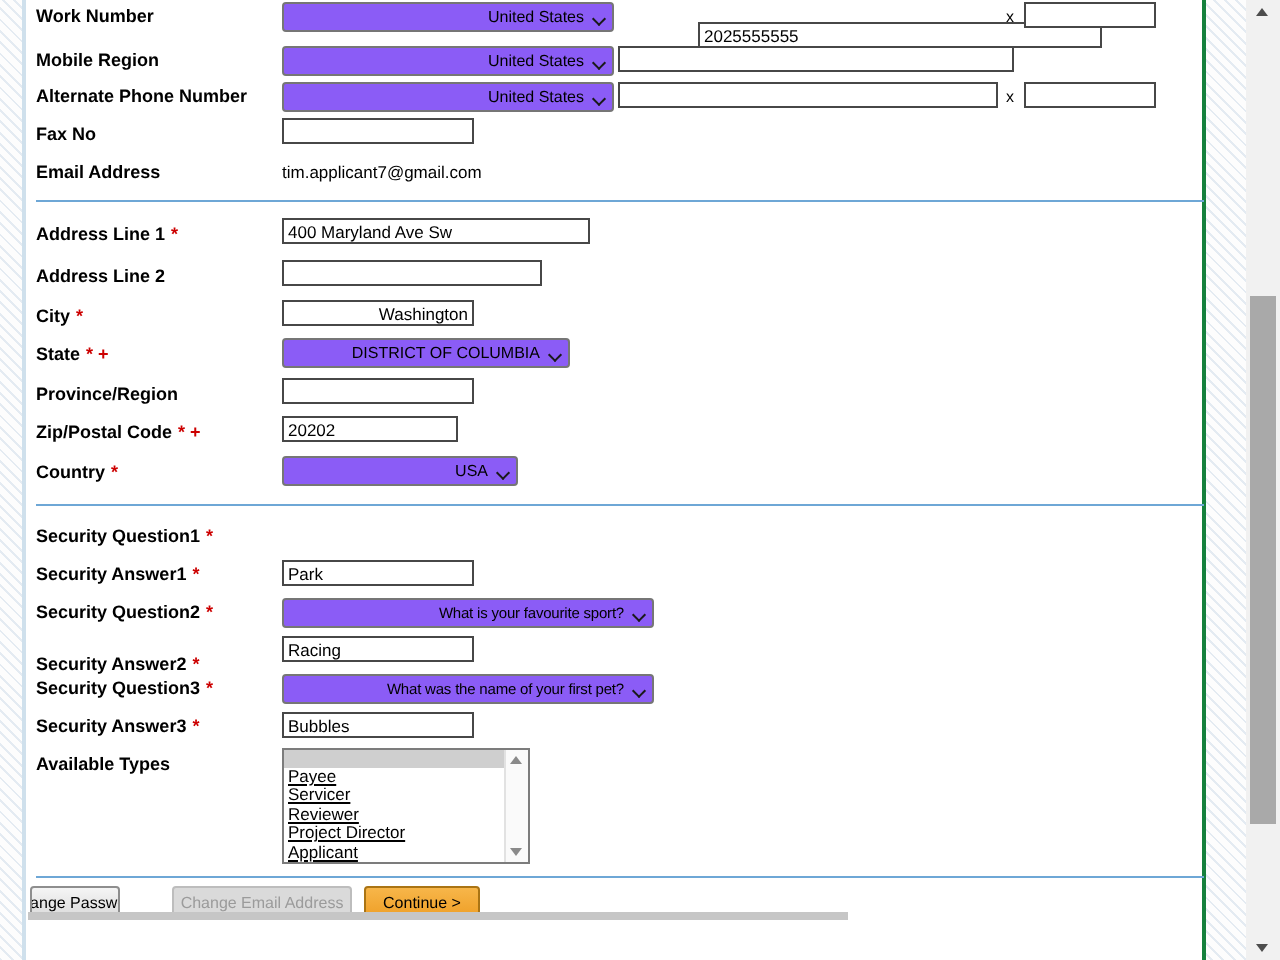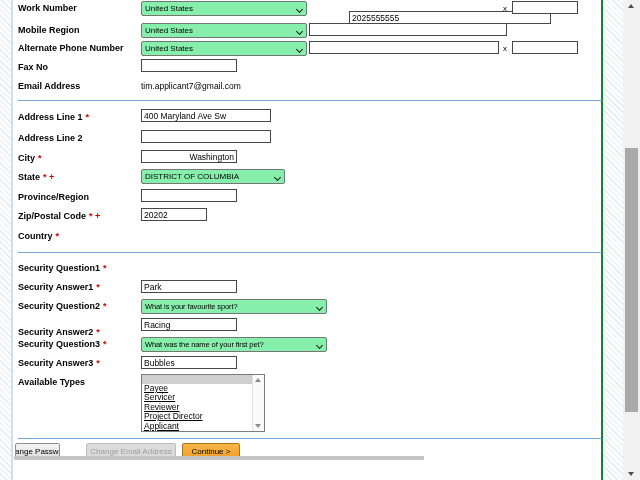--- a/index.html
+++ b/index.html
@@ -18,22 +18,22 @@
   .req{color:#cc0000;margin-left:3px;font-weight:bold;}
   .val{position:absolute;font-size:8.5px;color:#000;white-space:nowrap;line-height:10px;}
   .xlbl{position:absolute;font-size:8px;color:#000;line-height:8px;}
   .txt{
     position:absolute;height:13px;box-sizing:border-box;border:1px solid #474747;
     background:#fff;font-family:"Liberation Sans",sans-serif;font-size:8.5px;color:#000;
     padding:0 2px;outline:none;border-radius:0;
   }
   .sel{
     position:absolute;height:15px;box-sizing:border-box;border:1px solid #767676;border-radius:2px;
-    background:#86efac;font-size:8px;color:#000;display:flex;align-items:center;
-    padding:0 14px 0 3px;white-space:nowrap;overflow:hidden;cursor:default;
+    background:#8b5cf6;font-size:8px;color:#000;display:flex;align-items:center;
+    padding:0 14px 0 3px;white-space:nowrap;overflow:hidden;cursor:default;justify-content:flex-end;
   }
   .sel.small-font{font-size:7.5px;letter-spacing:-0.1px;}
   .chev{position:absolute;right:4px;top:4.5px;width:4px;height:4px;
     border-right:1.3px solid #1a1a1a;border-bottom:1.3px solid #1a1a1a;transform:rotate(45deg);}
   .hr{position:absolute;left:5px;width:584px;height:0;border-top:1px solid #6ea7d6;}
   .listbox{position:absolute;box-sizing:border-box;border:1px solid #7c7c7c;background:#fff;display:flex;}
   .lb-rows{flex:1;display:flex;flex-direction:column;overflow:hidden;}
   .lb-row{height:9.4px;line-height:9.4px;font-size:8.5px;color:#000;padding-left:2px;white-space:nowrap;text-decoration:underline;}
   .lb-row.selected{background:#cfcfcf;}
   .lb-sb{width:11px;background:#fafafa;border-left:1px solid #e2e2e2;position:relative;}
@@ -97,21 +97,21 @@
   <div class="lbl" style="top:81px">
     <span>Email Address</span>
   </div>
   <div class="val" style="top:81px;left:128px">tim.applicant7@gmail.com</div>
 
   <div class="hr" style="top:100px"></div>
 
   <div class="lbl" style="top:112px">
     <span>Address Line 1</span><span class="req">*</span>
   </div>
-  <input class="txt" style="top: 109px; left: 128px; width: 130px;" value="400 Maryland Ave Sw">
+  <input class="txt" style="top: 109px; left: 128px; width: 154px;" value="400 Maryland Ave Sw">
 
   <div class="lbl" style="top:133px">
     <span>Address Line 2</span>
   </div>
   <input class="txt" style="top: 130px; left: 128px; width: 130px;" value="">
 
   <div class="lbl" style="top:153px">
     <span>City</span><span class="req">*</span>
   </div>
   <input class="txt" style="top: 150px; left: 128px; width: 96px; text-align: right;" value="Washington">
@@ -125,24 +125,28 @@
   </div>
 
   <div class="lbl" style="top:192px">
     <span>Province/Region</span>
   </div>
   <input class="txt" style="top: 189px; left: 128px; width: 96px;" value="">
 
   <div class="lbl" style="top:211px">
     <span>Zip/Postal Code</span><span class="req">* +</span>
   </div>
-  <input class="txt" style="top: 208px; left: 128px; width: 66px;" value="20202">
+  <input class="txt" style="top: 208px; left: 128px; width: 88px;" value="20202">
 
   <div class="lbl" style="top:231px">
     <span>Country</span><span class="req">*</span>
+  </div>
+  <div class="sel" style="top:228px;left:128px;width:118px">
+    <span>USA</span>
+    <i class="chev"></i>
   </div>
 
   <div class="hr" style="top:252px"></div>
 
   <div class="lbl" style="top:263px">
     <span>Security Question1</span><span class="req">*</span>
   </div>
 
   <div class="lbl" style="top:282px">
     <span>Security Answer1</span><span class="req">*</span>

